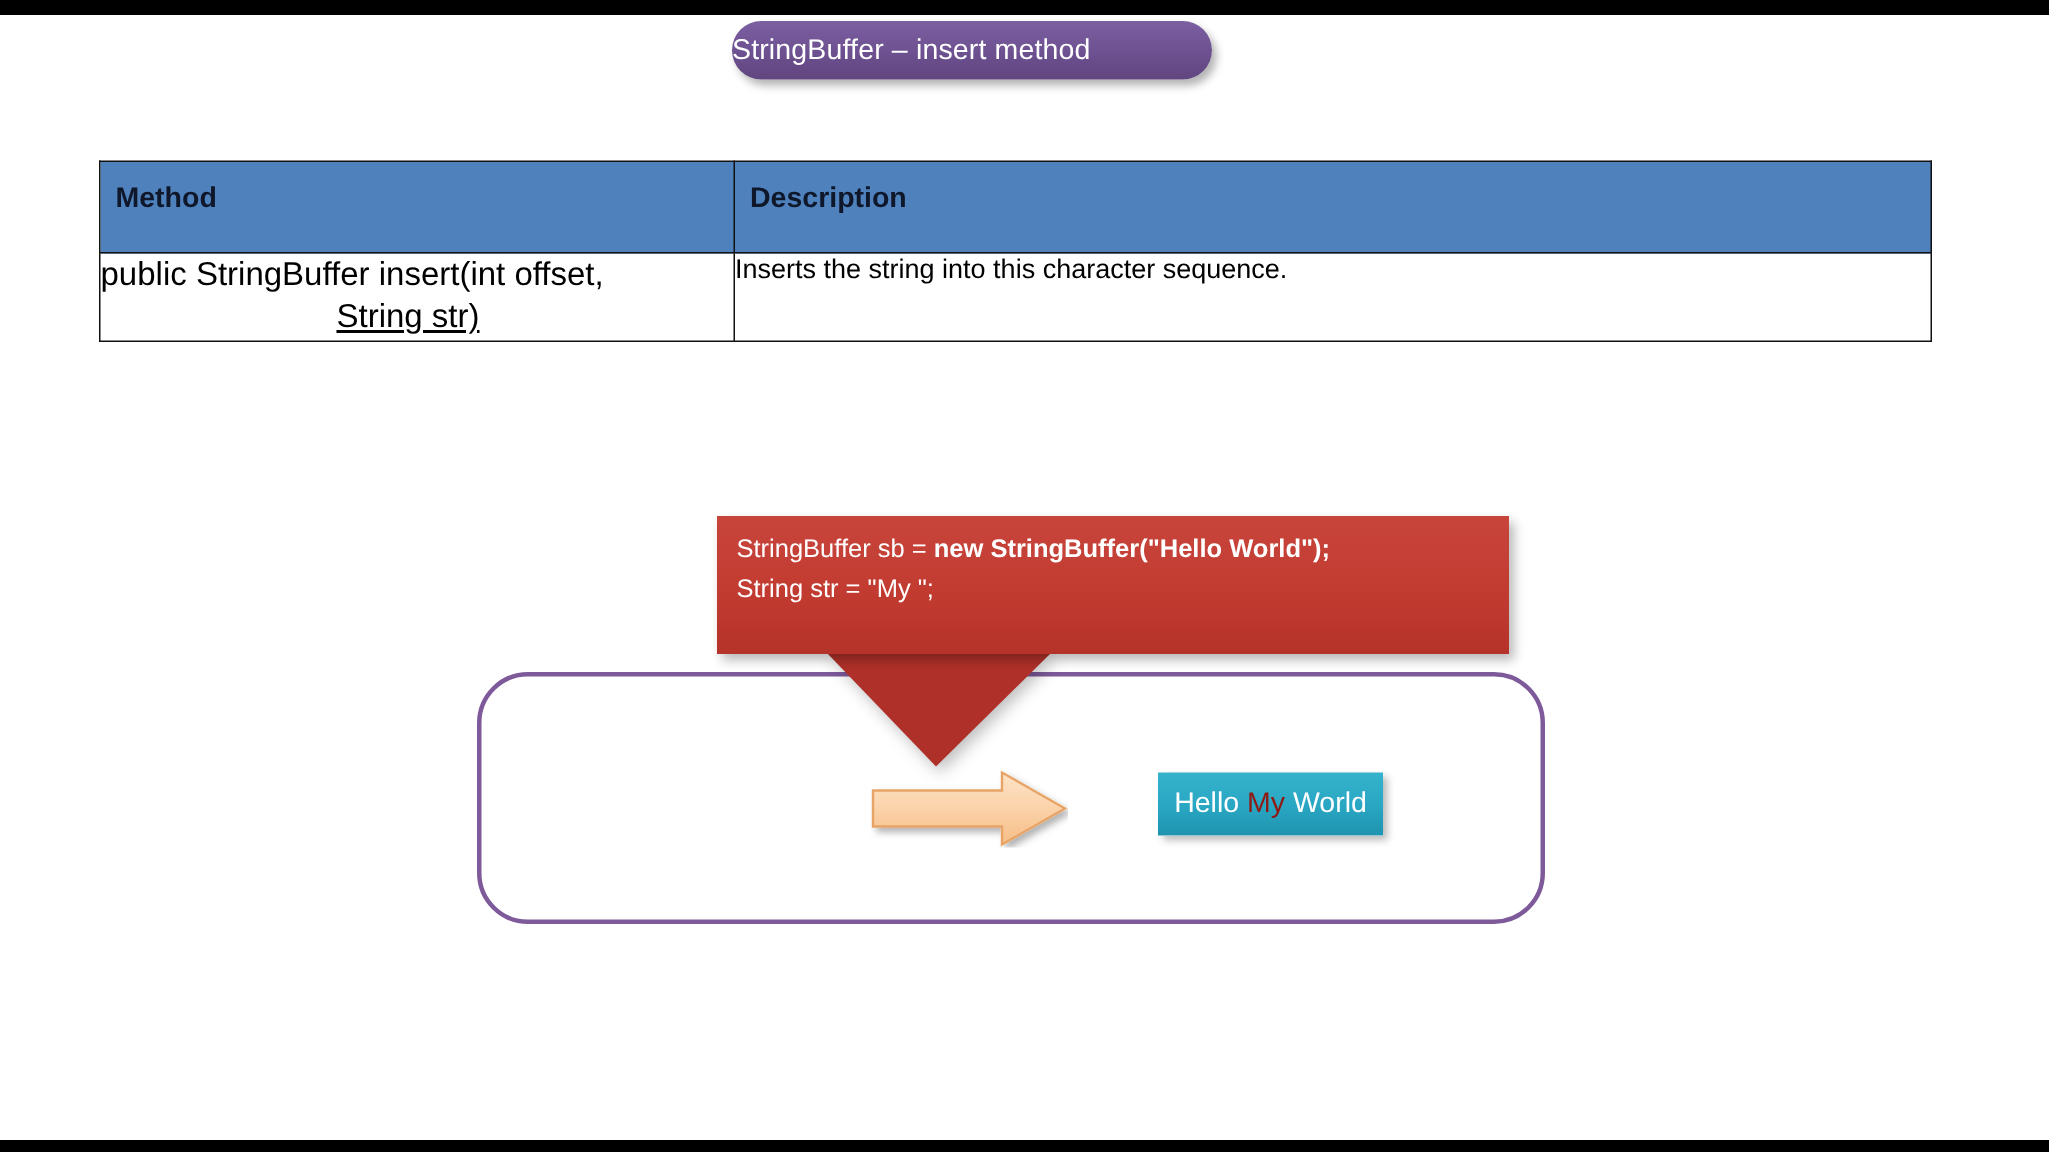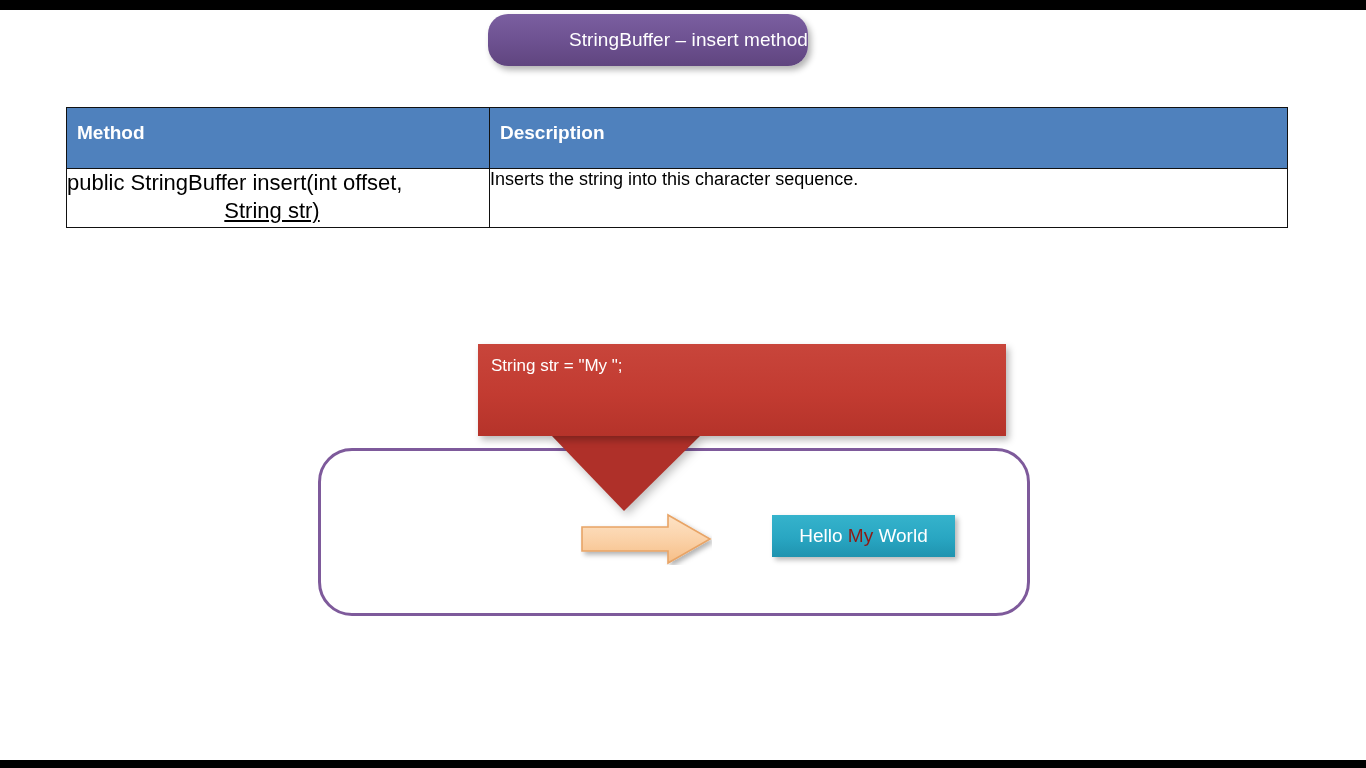--- a/index.html
+++ b/index.html
@@ -36,26 +36,26 @@
     height: 750px;
     background: #ffffff;
   }
 
   
   .title-banner {
     position: absolute;
     left: 488px;
     top: 4px;
     width: 320px;
-    height: 52px;
+    height: 39px;
     background: linear-gradient(180deg, #7B5FA0 0%, #6E5292 48%, #60457F 100%);
     box-shadow: 3px 4px 6px rgba(0,0,0,0.30);
     display: flex;
     align-items: center;
-    justify-content: flex-end;
+    justify-content: flex-start;
     border-radius: 20px;
   }
   .title-banner .title-text {
     color: #ffffff;
     font-size: 19px;
     letter-spacing: 0.1px;
     white-space: nowrap;
   }
 
   
@@ -72,21 +72,21 @@
     border: 1px solid #111111;
     vertical-align: top;
     padding: 0;
   }
   .method-table th {
     background: #4F81BD;
     height: 60px;
     text-align: left;
   }
   .th-inner {
-    color: #ffffff;
+    color: #0f172a;
     font-size: 19px;
     font-weight: bold;
     padding: 14px 0 0 10px;
   }
   .col-method { width: 423px; }
   .cell-method {
     height: 58px;
     padding: 8px 10px 0 5px;
     font-size: 22px;
     color: #000000;
@@ -176,21 +176,21 @@
     width: 132px;
     height: 52px;
     z-index: 8;
   }
 
   
   .result-box {
     position: absolute;
     left: 772px;
     top: 505px;
-    width: 183px;
+    width: 150px;
     height: 42px;
     background: linear-gradient(180deg, #35B3CC 0%, #29A6C2 55%, #1F93AF 100%);
     box-shadow: 3px 3px 5px rgba(0,0,0,0.28);
     display: flex;
     align-items: center;
     justify-content: center;
     z-index: 8;
   }
   .result-box .res-text {
     font-size: 19px;
@@ -236,20 +236,21 @@
         </td>
         <td class="cell-desc">Inserts the string into this character sequence.</td>
       </tr>
     </tbody>
   </table>
 
   <div class="callout-tail"></div>
 
   <div class="code-callout">
     <div class="code-lines">
+      <div><span>StringBuffer sb = </span><span class="bold">new StringBuffer("Hello  World");</span></div>
       <div>String str = "My ";</div>
     </div>
   </div>
 
   <div class="demo-panel"></div>
 
 
   <div class="block-arrow">
     <svg width="132" height="52" viewBox="0 0 132 52" xmlns="http://www.w3.org/2000/svg">
       <defs>

